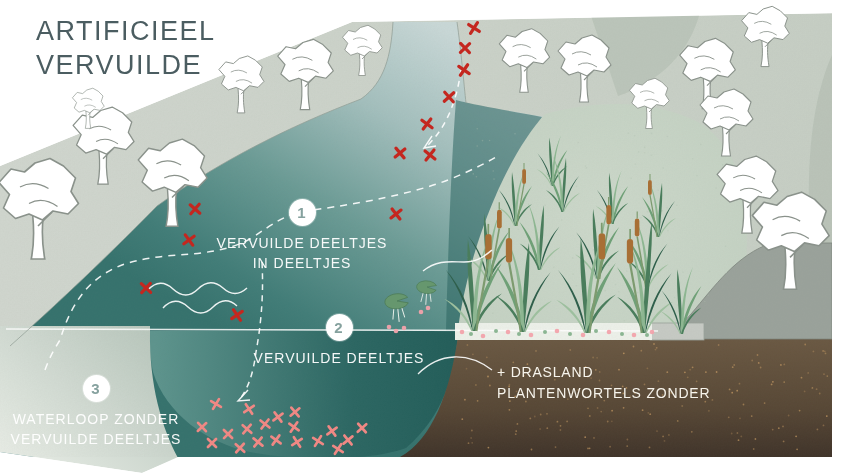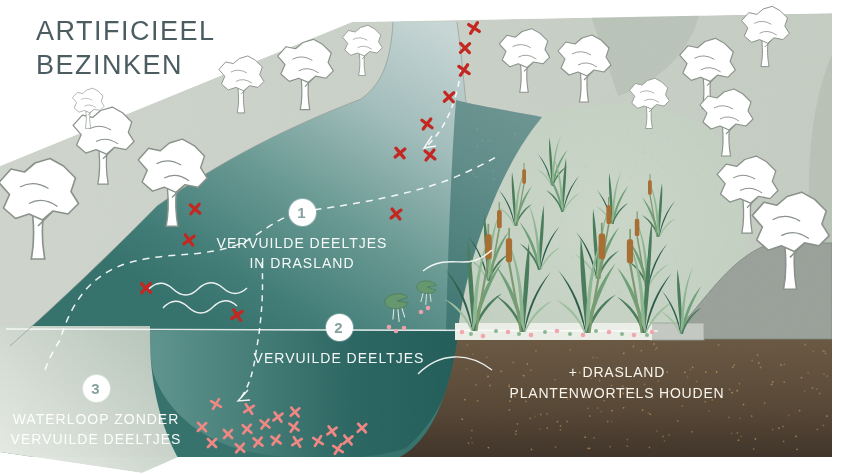--- a/index.html
+++ b/index.html
@@ -9,21 +9,21 @@
   .page-title{position:absolute;left:14px;top:14px;font-size:27px;line-height:34px;
               letter-spacing:1.5px;color:#4b5d61;font-weight:300;margin-left:22px;}
   .step{position:absolute;width:220px;text-align:center;color:rgba(255,255,255,.95);
         font-size:14px;letter-spacing:1px;line-height:20px;font-weight:300;}
   .step .num{display:block;width:27px;height:27px;margin:0 auto 7px auto;border-radius:50%;
              background:#ffffff;color:#85a19e;font-size:15px;font-weight:bold;line-height:27px;
              box-shadow:0 0 0 1px rgba(255,255,255,.25);}
   .step-1{left:192px;top:199px;}
   .step-2{left:229px;top:314px;}
   .step-3{left:-14px;top:375px;}
-  .wetland-label{position:absolute;left:497px;top:362px;width:240px;text-align:center;
+  .wetland-label{position:absolute;left:497px;top:362px;width:240px;text-align:left;
                  color:rgba(255,253,246,.95);font-size:14px;letter-spacing:.8px;line-height:21px;font-weight:300;}
 </style>
 </head>
 <body>
 
 <div class="stage">
 
   <svg class="scene" width="848" height="475" viewBox="0 0 848 475">
     <defs>
       <linearGradient id="gLand" x1="0" y1="0" x2="832" y2="0" gradientUnits="userSpaceOnUse">
@@ -486,37 +486,37 @@
         <path d="M-4.5,-4.5 L4.5,4.5 M-4.5,4.5 L4.5,-4.5" stroke="#ef8884" stroke-width="3" stroke-linecap="round" fill="none" transform="translate(212,443) rotate(0) scale(0.9)"></path>
         <path d="M-4.5,-4.5 L4.5,4.5 M-4.5,4.5 L4.5,-4.5" stroke="#ef8884" stroke-width="3" stroke-linecap="round" fill="none" transform="translate(240,448) rotate(-3) scale(0.9)"></path>
         <path d="M-4.5,-4.5 L4.5,4.5 M-4.5,4.5 L4.5,-4.5" stroke="#ef8884" stroke-width="3" stroke-linecap="round" fill="none" transform="translate(258,442) rotate(-6) scale(0.9)"></path>
         <path d="M-4.5,-4.5 L4.5,4.5 M-4.5,4.5 L4.5,-4.5" stroke="#ef8884" stroke-width="3" stroke-linecap="round" fill="none" transform="translate(276,440) rotate(-9) scale(0.9)"></path>
         <path d="M-4.5,-4.5 L4.5,4.5 M-4.5,4.5 L4.5,-4.5" stroke="#ef8884" stroke-width="3" stroke-linecap="round" fill="none" transform="translate(338,449) rotate(-12) scale(0.9)"></path>
       </g>
   </svg>
 
   <div class="page-title">
     <div>ARTIFICIEEL</div>
-    <div>BEZINKEN</div>
+    <div>VERVUILDE</div>
   </div>
 
   <div class="step step-1">
     <span class="num">1</span>
     <div>VERVUILDE DEELTJES</div>
-    <div>IN DRASLAND</div>
+    <div>IN DEELTJES</div>
   </div>
 
   <div class="step step-2">
     <span class="num">2</span>
     <div>VERVUILDE DEELTJES</div>
   </div>
 
   <div class="step step-3">
     <span class="num">3</span>
     <div>WATERLOOP ZONDER</div>
     <div>VERVUILDE DEELTJES</div>
   </div>
 
   <div class="wetland-label">
     <div>+ DRASLAND</div>
-    <div>PLANTENWORTELS HOUDEN</div>
+    <div>PLANTENWORTELS ZONDER</div>
   </div>
 </div>
 
 </body></html>

